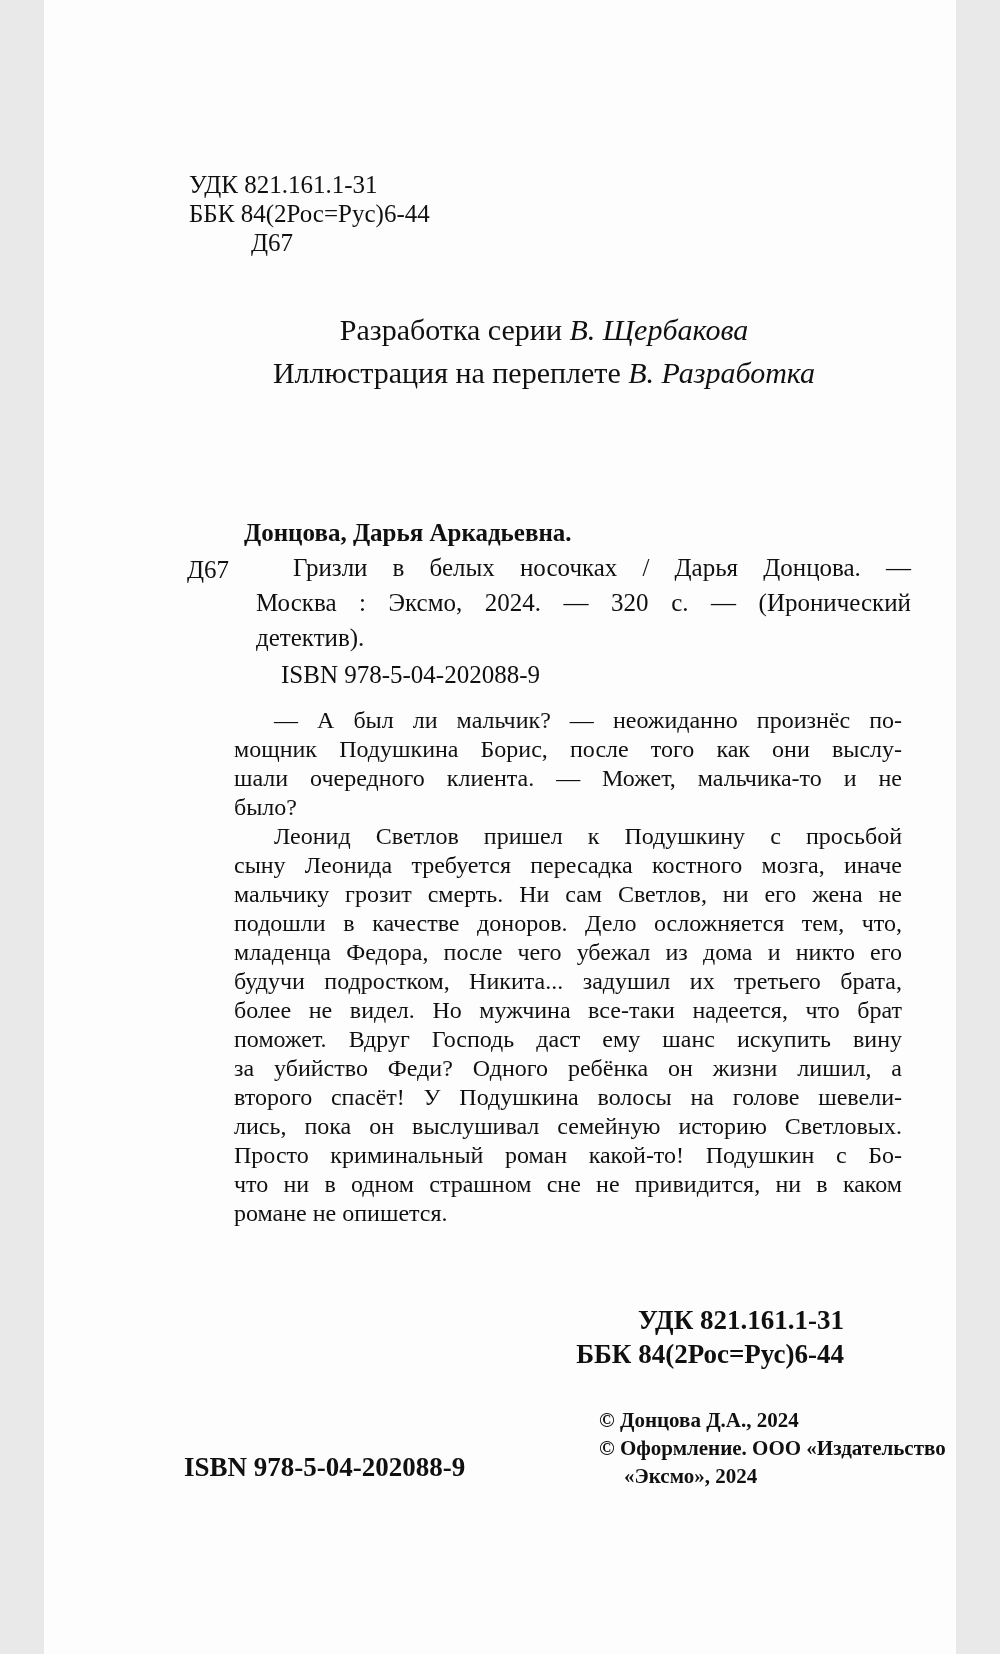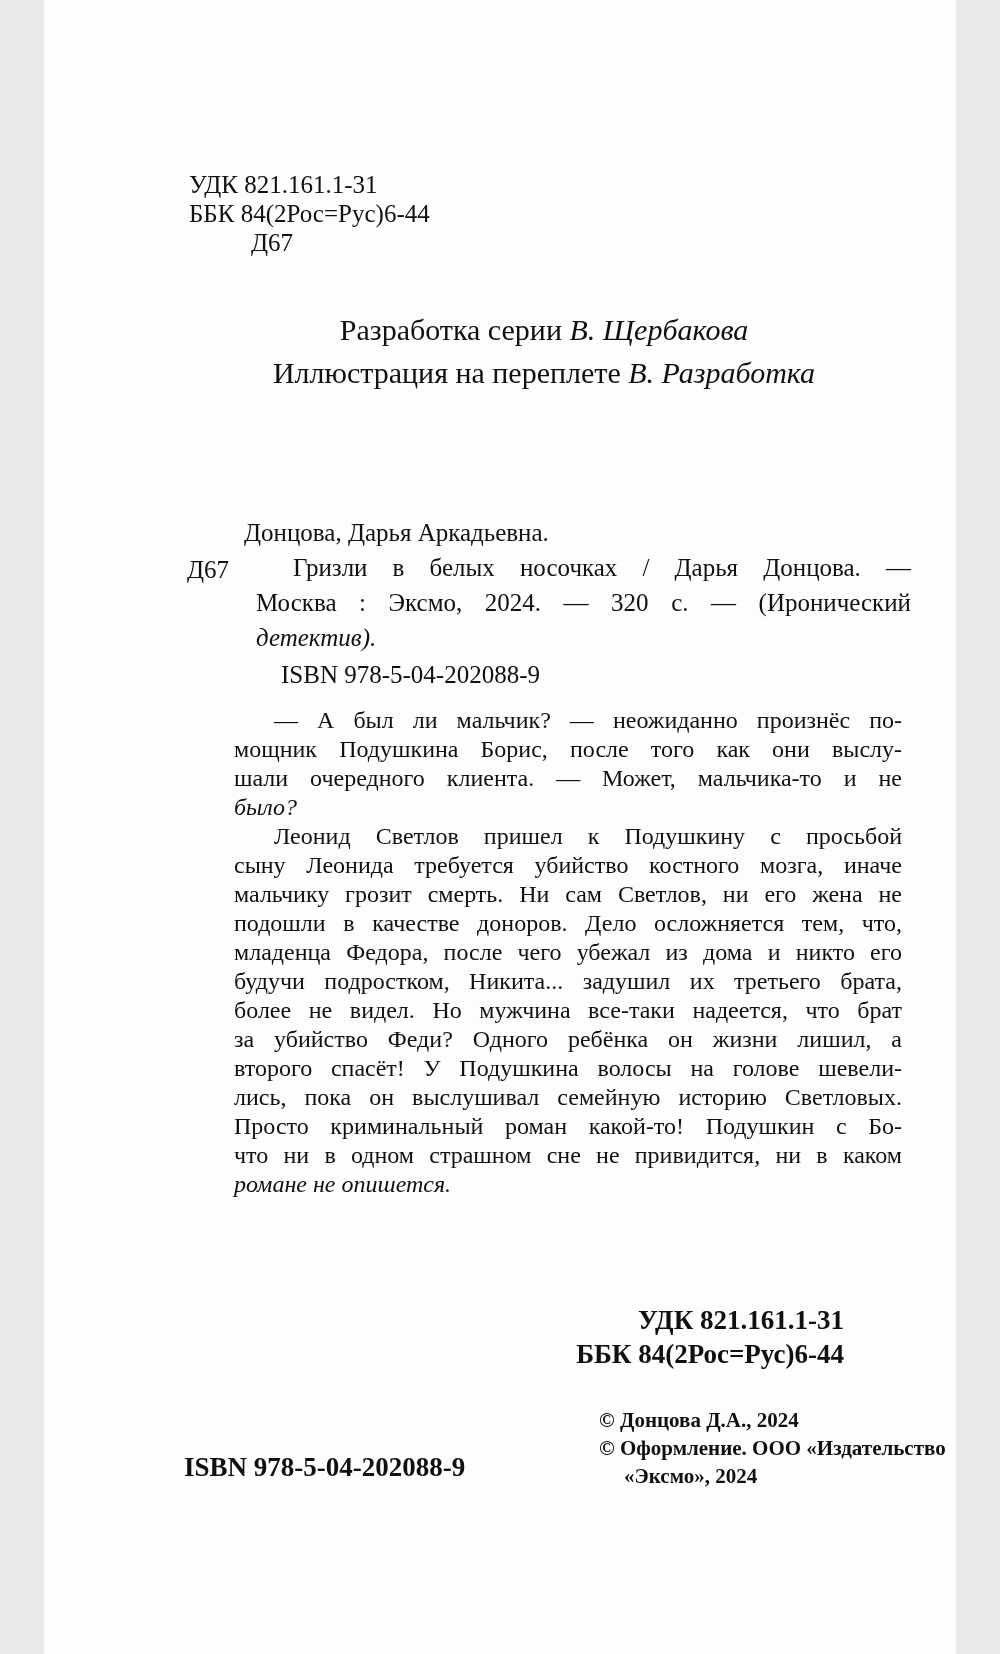--- a/index.html
+++ b/index.html
@@ -12,27 +12,27 @@
     font-family:"Liberation Serif","DejaVu Serif",serif;
     overflow:hidden;
   }
   
   .top-codes{position:absolute;left:145px;top:170px;font-size:25px;line-height:29px;}
   .top-codes .code-indent{padding-left:62px;}
   
   .credits{position:absolute;left:0;top:308px;width:1000px;text-align:center;font-size:30px;line-height:43px;}
   .credits .it{font-style:italic;}
   
-  .card-author{position:absolute;left:200px;top:519px;font-size:25px;font-weight:normal;}
+  .card-author{position:absolute;left:200px;top:519px;font-size:25px;font-weight:bold;}
   .card-code{position:absolute;left:143px;top:552px;font-size:25px;line-height:35px;}
   .card-entry{position:absolute;left:212px;top:550px;width:655px;font-size:25px;line-height:35px;}
   .card-isbn{position:absolute;left:237px;top:661px;font-size:25px;}
   
   .line{text-align:justify;text-align-last:justify;white-space:normal;}
-  .line.last{text-align-last:left;font-style:italic;}
+  .line.last{text-align-last:left;}
   .card-entry .line.indent{text-indent:37px;}
   
   .annotation{position:absolute;left:190px;top:706px;width:668px;font-size:24px;line-height:29px;}
   .annotation .line.indent{text-indent:40px;}
   
   .bottom-codes{position:absolute;right:112px;top:1303px;text-align:right;font-size:27px;font-weight:bold;line-height:34px;}
   
   .copyright{position:absolute;left:555px;top:1406px;font-size:21px;font-weight:bold;line-height:28px;}
   .copyright .line{text-align:center;text-align-last:left;}
   .copyright .line.indent{padding-left:25px;}
@@ -63,26 +63,27 @@
       <div class="line last">детектив).</div>
     </div>
   <div class="card-isbn">ISBN 978-5-04-202088-9</div>
 
   <div class="annotation">
       <div class="line indent">— А был ли мальчик? — неожиданно произнёс по-</div>
       <div class="line">мощник Подушкина Борис, после того как они выслу-</div>
       <div class="line">шали очередного клиента. — Может, мальчика-то и не</div>
       <div class="line last">было?</div>
       <div class="line indent">Леонид Светлов пришел к Подушкину с просьбой</div>
-      <div class="line">сыну Леонида требуется убийство костного мозга, иначе</div>
+      <div class="line">сыну Леонида требуется пересадка костного мозга, иначе</div>
       <div class="line">мальчику грозит смерть. Ни сам Светлов, ни его жена не</div>
       <div class="line">подошли в качестве доноров. Дело осложняется тем, что,</div>
       <div class="line">младенца Федора, после чего убежал из дома и никто его</div>
       <div class="line">будучи подростком, Никита... задушил их третьего брата,</div>
       <div class="line">более не видел. Но мужчина все-таки надеется, что брат</div>
+      <div class="line">поможет. Вдруг Господь даст ему шанс искупить вину</div>
       <div class="line">за убийство Феди? Одного ребёнка он жизни лишил, а</div>
       <div class="line">второго спасёт! У Подушкина волосы на голове шевели-</div>
       <div class="line">лись, пока он выслушивал семейную историю Светловых.</div>
       <div class="line">Просто криминальный роман какой-то! Подушкин с Бо-</div>
       <div class="line">что ни в одном страшном сне не привидится, ни в каком</div>
       <div class="line last">романе не опишется.</div>
     </div>
 
   <div class="bottom-codes">
     <div>УДК 821.161.1-31</div>

